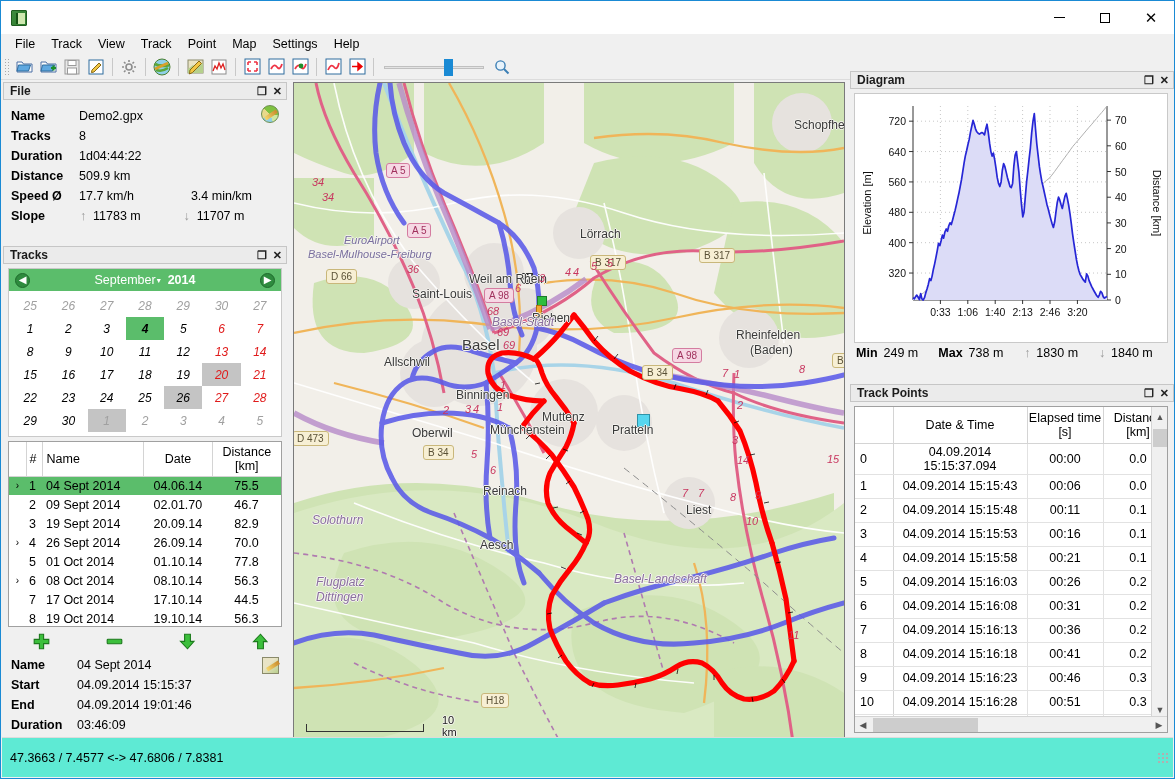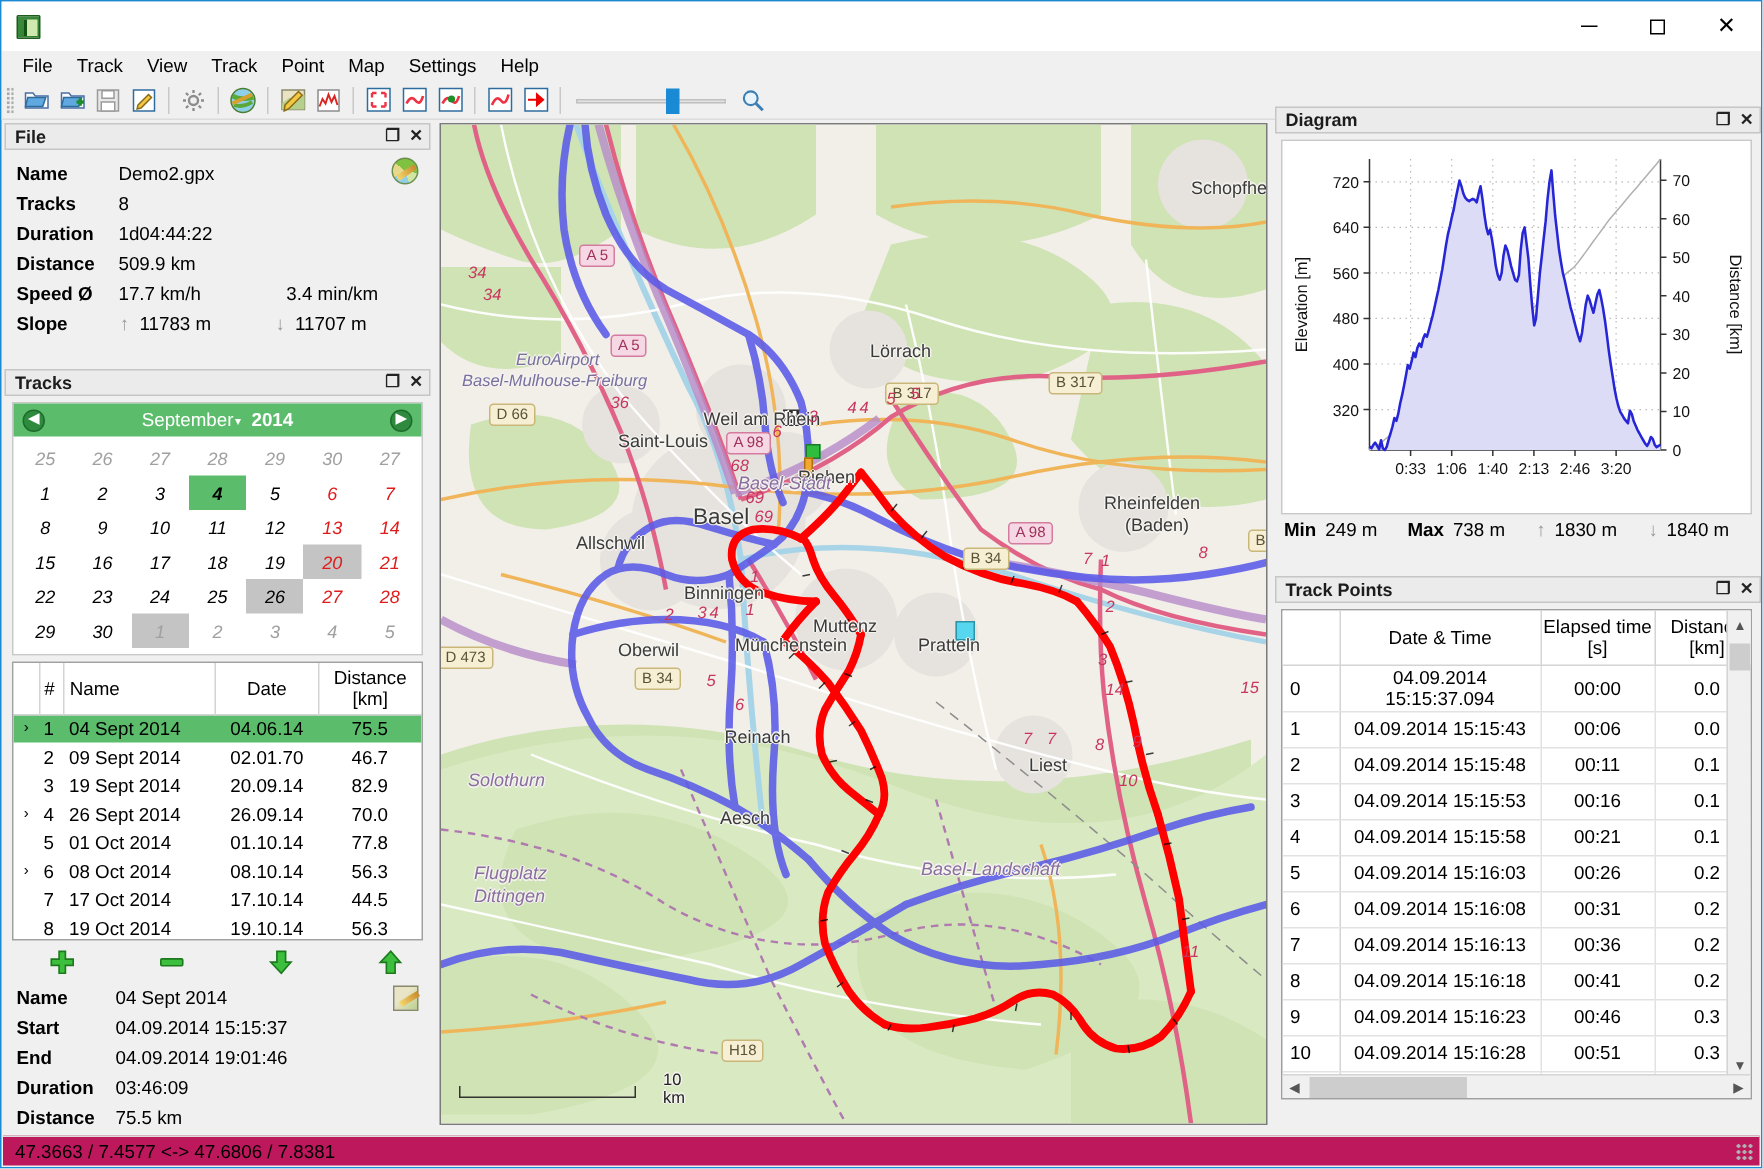--- a/index.html
+++ b/index.html
@@ -298,22 +298,22 @@
   .tp-hscroll {
     position: absolute; left: 0; bottom: 0; width: 312px; height: 16px;
     background: #f0f0f0; border-top: 1px solid #d4d4d4;
   }
   .tp-hscroll .thumb { position:absolute; left: 18px; top:1px; width: 105px; height: 14px; background:#cdcdcd; }
   .tp-hscroll .arr { position:absolute; top:0; width:16px; height:16px; text-align:center; font-size:9px; color:#555; line-height:16px;}
   .tp-hscroll .arr.left { left: 0; } .tp-hscroll .arr.right { right: 0; }
 
   
   #statusbar {
-    position: absolute; left: 1px; bottom: 1px; width: 1171px; height: 20px;
-    background: #be185d; border-top: 1px solid #dcdcdc;
+    position: absolute; left: 1px; bottom: 1px; width: 1171px; height: 40px;
+    background: #5eead4; border-top: 1px solid #dcdcdc;
     display: flex; align-items: center; padding-left: 8px; font-size: 12.5px;
   }
   #status-grip {
     margin-left: auto; margin-right: 4px; width: 12px; height: 12px;
     background-image: radial-gradient(#b0b0b0 40%, transparent 41%);
     background-size: 4px 4px;
   }
 </style>
 </head>
 <body>

